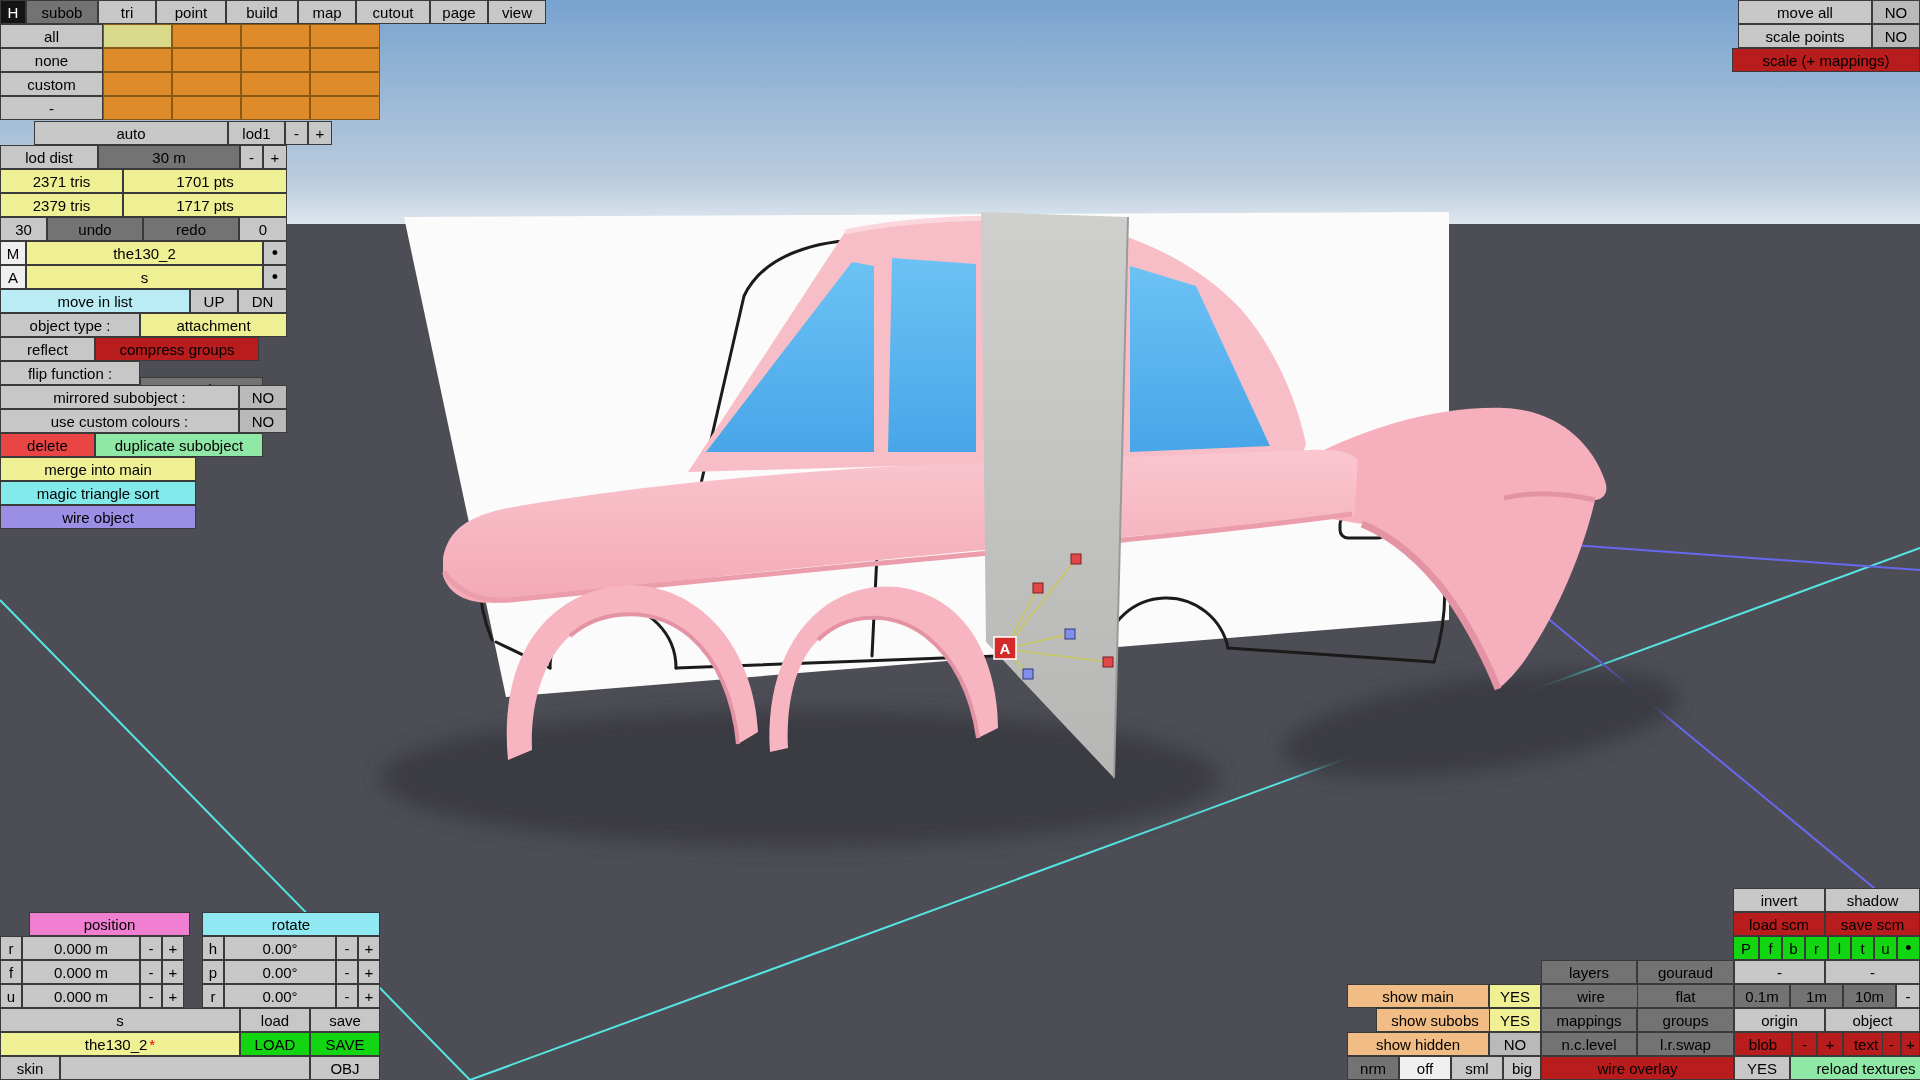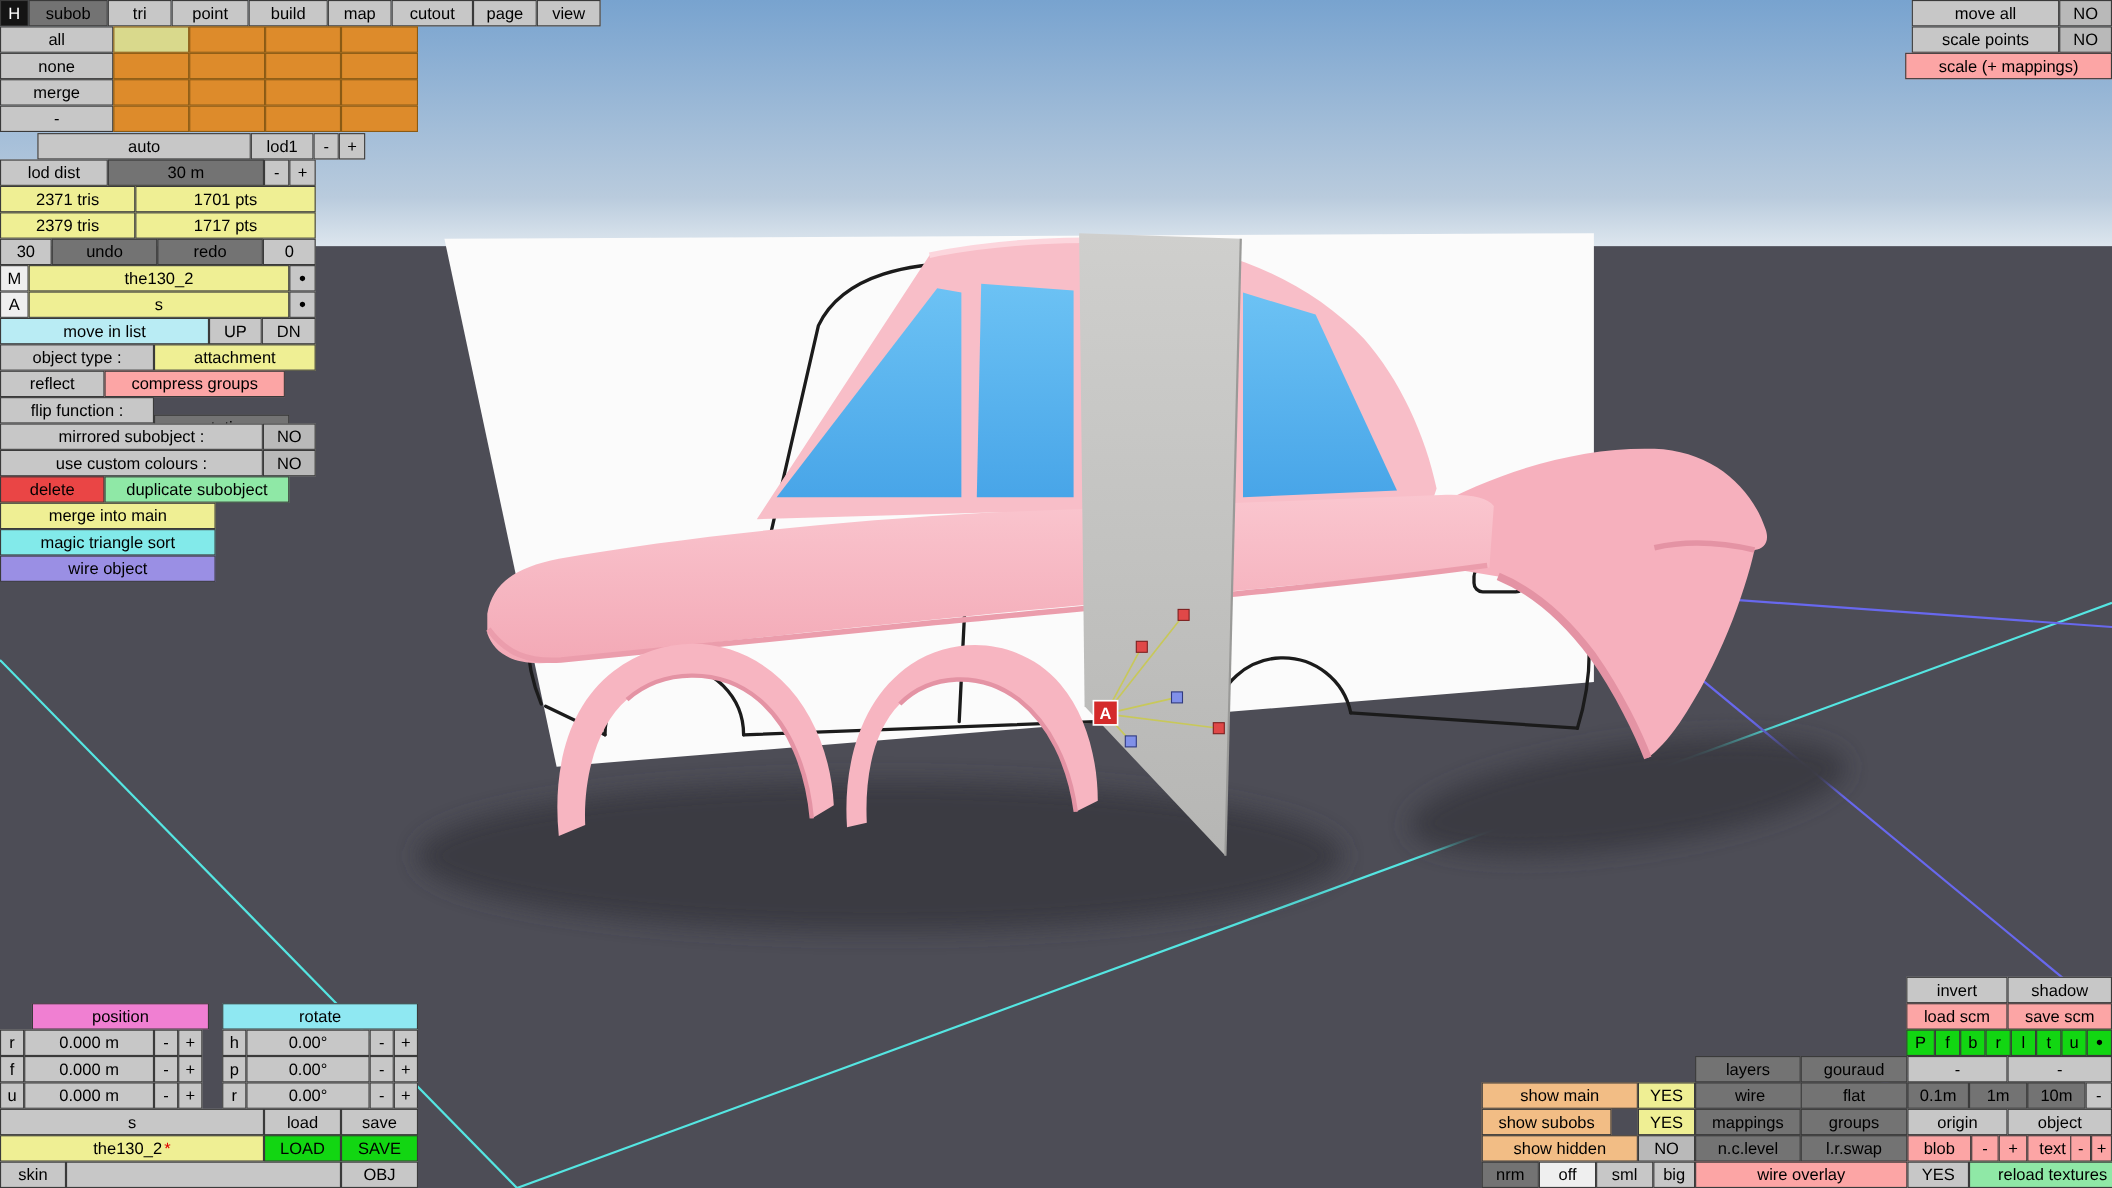--- a/index.html
+++ b/index.html
@@ -5,21 +5,21 @@
   html,body{margin:0;padding:0;background:#222;}
   #app{position:relative;width:1920px;height:1080px;overflow:hidden;
        font-family:"Liberation Sans",sans-serif;background:#4d4d56;}
   #scene{position:absolute;left:0;top:0;}
   .c{position:absolute;height:24px;box-sizing:border-box;border:1px solid #3a3a3a;
      display:flex;align-items:center;justify-content:center;font-size:15px;line-height:1;
      color:#000;cursor:default;user-select:none;white-space:nowrap;overflow:hidden;}
   .gray{background:#c7c7c7}
   .gray2{background:#b9b9b9}
   .pale{background:#efef94}
-  .yellow{background:#fca5a5}
+  .yellow{background:#b91c1c}
   .lav{background:#737373}
   .lav2{background:#9a8fe4}
   .cyan{background:#b9ecf4}
   .cyan2{background:#82eaea}
   .pinkhdr{background:#f07fd2}
   .cyanhdr{background:#8fe8f2}
   .green{background:#8fe8a6}
   .bgreen{background:#12d612}
   .red{background:#ea4545}
   .peach{background:#f2bd85}
@@ -162,21 +162,21 @@
   <div class="c gray" style="left:98px;top:0;width:58px">tri</div>
   <div class="c gray" style="left:156px;top:0;width:70px">point</div>
   <div class="c gray" style="left:226px;top:0;width:72px">build</div>
   <div class="c gray" style="left:298px;top:0;width:58px">map</div>
   <div class="c gray" style="left:356px;top:0;width:74px">cutout</div>
   <div class="c gray" style="left:430px;top:0;width:58px">page</div>
   <div class="c gray" style="left:488px;top:0;width:58px">view</div>
 
   <div class="c gray" style="left:0;top:24px;width:103px">all</div>
   <div class="c gray" style="left:0;top:48px;width:103px">none</div>
-  <div class="c gray" style="left:0;top:72px;width:103px">merge</div>
+  <div class="c gray" style="left:0;top:72px;width:103px">custom</div>
   <div class="c gray" style="left:0;top:96px;width:103px">-</div>
 
   <div class="c palegrid" style="left:103px;top:24px;width:69px"></div>
   <div class="c orange" style="left:172px;top:24px;width:69px"></div>
   <div class="c orange" style="left:241px;top:24px;width:69px"></div>
   <div class="c orange" style="left:310px;top:24px;width:70px"></div>
   <div class="c orange" style="left:103px;top:48px;width:69px"></div>
   <div class="c orange" style="left:172px;top:48px;width:69px"></div>
   <div class="c orange" style="left:241px;top:48px;width:69px"></div>
   <div class="c orange" style="left:310px;top:48px;width:70px"></div>
@@ -316,21 +316,21 @@
 
   <div class="c peach" style="left:1347px;top:984px;width:142px">show main</div>
   <div class="c pale" style="left:1489px;top:984px;width:52px">YES</div>
   <div class="c lav" style="left:1541px;top:984px;width:100px">wire</div>
   <div class="c lav" style="left:1637px;top:984px;width:97px">flat</div>
   <div class="c lav" style="left:1734px;top:984px;width:56px">0.1m</div>
   <div class="c lav" style="left:1790px;top:984px;width:53px">1m</div>
   <div class="c lav" style="left:1843px;top:984px;width:53px">10m</div>
   <div class="c gray" style="left:1896px;top:984px;width:24px">-</div>
 
-  <div class="c peach" style="left:1347px;top:1008px;width:118px">show subobs</div>
+  <div class="c peach" style="left:1376px;top:1008px;width:118px">show subobs</div>
   <div class="c pale" style="left:1489px;top:1008px;width:52px">YES</div>
   <div class="c lav" style="left:1541px;top:1008px;width:96px">mappings</div>
   <div class="c lav" style="left:1637px;top:1008px;width:97px">groups</div>
   <div class="c gray" style="left:1734px;top:1008px;width:91px">origin</div>
   <div class="c gray" style="left:1825px;top:1008px;width:95px">object</div>
 
   <div class="c peach" style="left:1347px;top:1032px;width:142px">show hidden</div>
   <div class="c gray2" style="left:1489px;top:1032px;width:52px">NO</div>
   <div class="c lav" style="left:1541px;top:1032px;width:96px">n.c.level</div>
   <div class="c lav" style="left:1637px;top:1032px;width:97px">l.r.swap</div>

